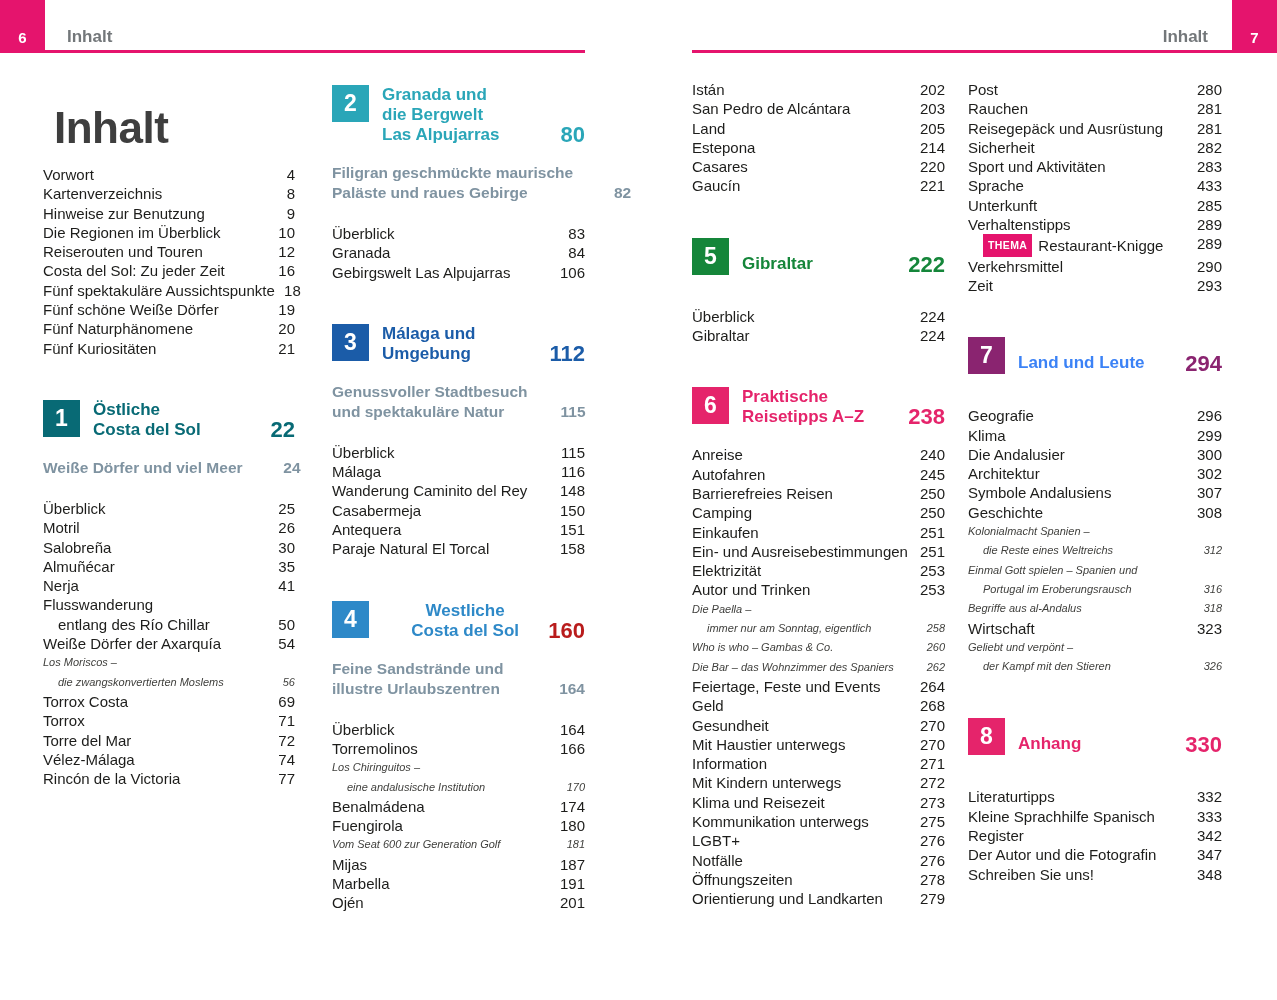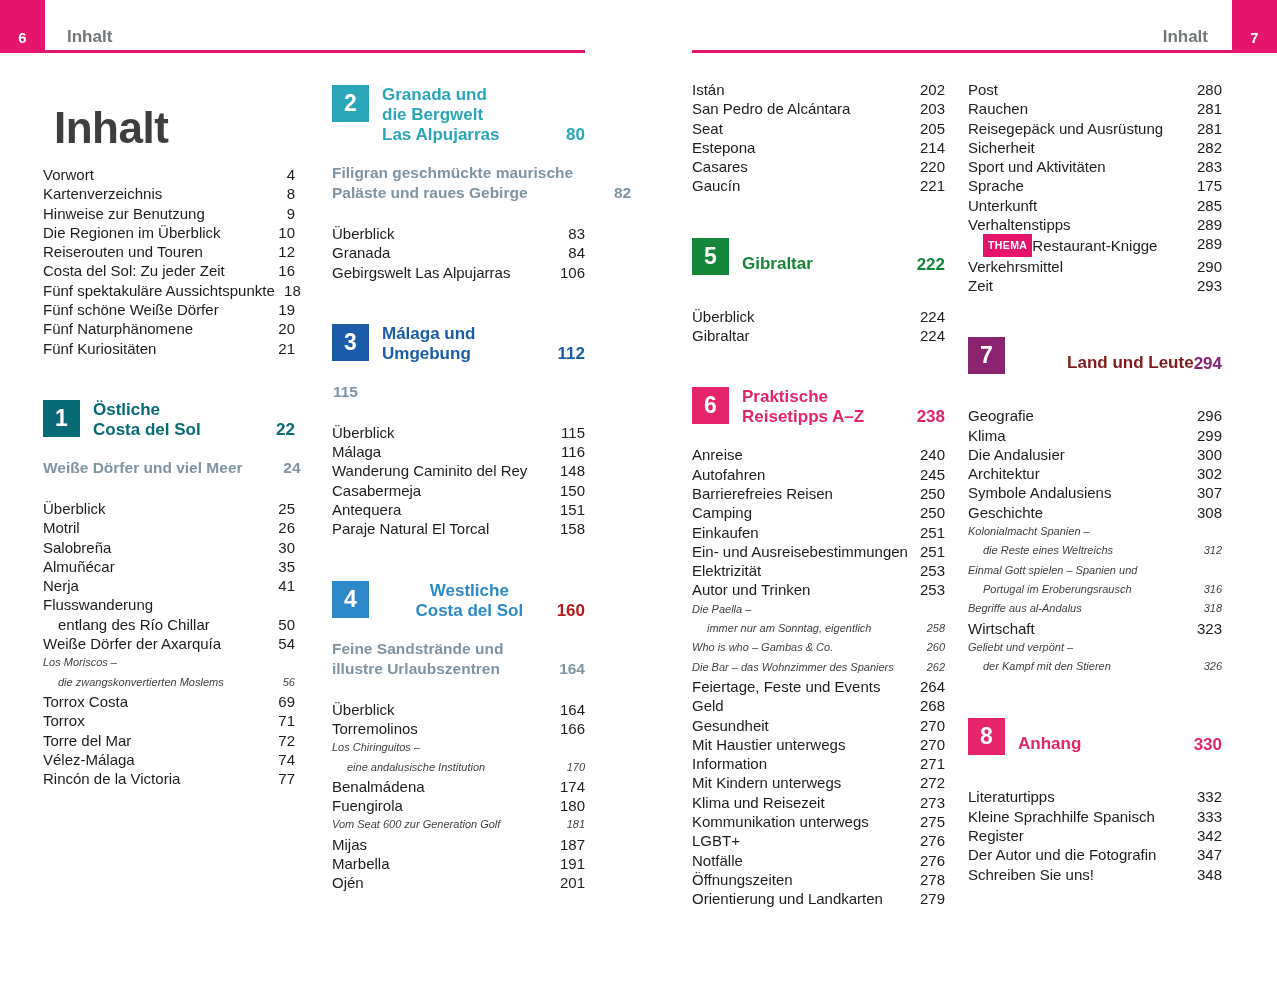--- a/index.html
+++ b/index.html
@@ -67,38 +67,38 @@
     color: #fff; font-size: 23px; font-weight: bold;
     display: flex; align-items: center; justify-content: center;
   }
   .chapter .title {
     flex: 1; margin-left: 13px;
     font-weight: bold; font-size: 17px; line-height: 20px;
     white-space: nowrap;
   }
   .chapter.single .title { align-self: flex-end; padding-bottom: 1px; }
   .chapter .cpg {
-    font-weight: bold; font-size: 17px; line-height: 20px;
+    font-weight: bold; font-size: 22px; line-height: 20px;
     align-self: flex-end; text-align: center;
   }
 
   
   .subtitle {
     display: flex; margin-bottom: 21px;
     color: #7f93a1; font-weight: bold;
     font-size: 15.5px; line-height: 20px; gap: 32px;
   }
   .subtitle .stitle { flex: 1; white-space: nowrap; }
   .subtitle .pg { align-self: flex-end; text-align: right; min-width: 26px; }
 
   
   .thema-badge {
     background: var(--accent); color: #fff;
     font-size: 10.5px; font-weight: bold;
-    padding: 2px 5px 1px 5px; 
+    padding: 2px 5px 1px 5px; margin-right: 6px;
     letter-spacing: 0.4px; align-self: center;
     flex-shrink: 0;
   }
   .row.thema .lbl { padding-left: 15px; display: flex; align-items: center; }
 </style>
 </head>
 <body>
 
 <div class="corner-box left">
   <span>6</span>
@@ -262,20 +262,24 @@
       </div>
       <div class="chapter">
         <div class="box" style="background: rgb(27, 92, 168);">3</div>
         <div class="title" style="color: rgb(27, 92, 168);">
           <div>Málaga und</div>
           <div>Umgebung</div>
         </div>
         <div class="cpg" style="color: rgb(27, 92, 168);">112</div>
       </div>
       <div class="subtitle">
+        <div class="stitle">
+          <div>Genussvoller Stadtbesuch</div>
+          <div>und spektakuläre Natur</div>
+        </div>
         <div class="pg">115</div>
       </div>
       <div class="row">
         <div class="lbl">Überblick</div>
         <div class="pg">115</div>
       </div>
       <div class="row">
         <div class="lbl">Málaga</div>
         <div class="pg">116</div>
       </div>
@@ -354,21 +358,21 @@
     <div class="col col3">
       <div class="row">
         <div class="lbl">Istán</div>
         <div class="pg">202</div>
       </div>
       <div class="row">
         <div class="lbl">San Pedro de Alcántara</div>
         <div class="pg">203</div>
       </div>
       <div class="row">
-        <div class="lbl">Seat</div>
+        <div class="lbl">Land</div>
         <div class="pg">205</div>
       </div>
       <div class="row">
         <div class="lbl">Estepona</div>
         <div class="pg">214</div>
       </div>
       <div class="row">
         <div class="lbl">Casares</div>
         <div class="pg">220</div>
       </div>
@@ -512,21 +516,21 @@
       <div class="row">
         <div class="lbl">Sicherheit</div>
         <div class="pg">282</div>
       </div>
       <div class="row">
         <div class="lbl">Sport und Aktivitäten</div>
         <div class="pg">283</div>
       </div>
       <div class="row">
         <div class="lbl">Sprache</div>
-        <div class="pg">175</div>
+        <div class="pg">433</div>
       </div>
       <div class="row">
         <div class="lbl">Unterkunft</div>
         <div class="pg">285</div>
       </div>
       <div class="row">
         <div class="lbl">Verhaltenstipps</div>
         <div class="pg">289</div>
       </div>
       <div class="row thema">
@@ -539,21 +543,21 @@
       <div class="row">
         <div class="lbl">Verkehrsmittel</div>
         <div class="pg">290</div>
       </div>
       <div class="row">
         <div class="lbl">Zeit</div>
         <div class="pg">293</div>
       </div>
       <div class="chapter single">
         <div class="box" style="background: rgb(138, 36, 112);">7</div>
-        <div class="title" style="color: #7f1d1d; text-align: right;">
+        <div class="title" style="color: #3b82f6;">
           <div>Land und Leute</div>
         </div>
         <div class="cpg" style="color: rgb(138, 36, 112);">294</div>
       </div>
       <div class="row">
         <div class="lbl">Geografie</div>
         <div class="pg">296</div>
       </div>
       <div class="row">
         <div class="lbl">Klima</div>

